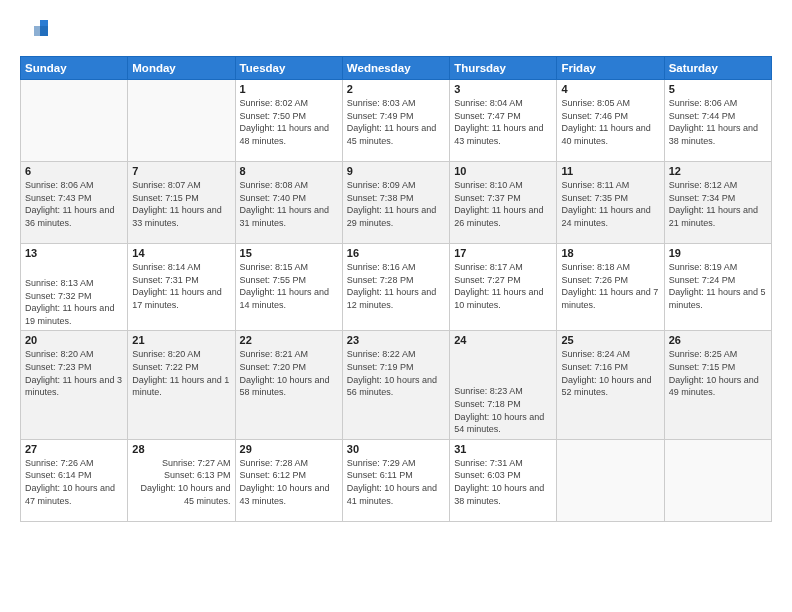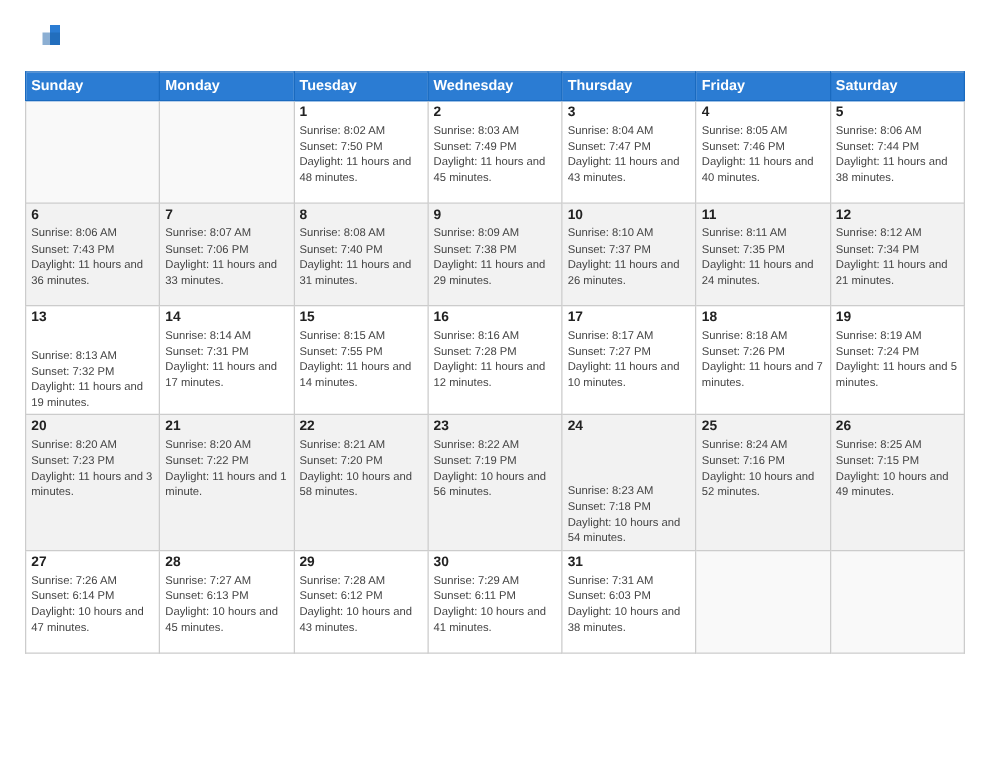--- a/index.html
+++ b/index.html
@@ -158,21 +158,21 @@
         <tr class="row-shaded">
           <td>
             <span class="day-num">6</span>
             <div class="day-info" style="white-space: pre-line;">Sunrise: 8:06 AM
 Sunset: 7:43 PM
 Daylight: 11 hours and 36 minutes.</div>
           </td>
           <td>
             <span class="day-num">7</span>
             <div class="day-info" style="white-space: pre-line;">Sunrise: 8:07 AM
-Sunset: 7:06 PM
+Sunset: 7:15 PM
 Daylight: 11 hours and 33 minutes.</div>
           </td>
           <td>
             <span class="day-num">8</span>
             <div class="day-info" style="white-space: pre-line;">Sunrise: 8:08 AM
 Sunset: 7:40 PM
 Daylight: 11 hours and 31 minutes.</div>
           </td>
           <td>
             <span class="day-num">9</span>
@@ -289,21 +289,21 @@
         </tr>
         <tr>
           <td>
             <span class="day-num">27</span>
             <div class="day-info" style="white-space: pre-line;">Sunrise: 7:26 AM
 Sunset: 6:14 PM
 Daylight: 10 hours and 47 minutes.</div>
           </td>
           <td>
             <span class="day-num">28</span>
-            <div class="day-info" style="white-space: pre-line;">Sunrise: 7:27 AM
+            <div class="day-info" style="white-space: pre-line; text-align: right;">Sunrise: 7:27 AM
 Sunset: 6:13 PM
 Daylight: 10 hours and 45 minutes.</div>
           </td>
           <td>
             <span class="day-num">29</span>
             <div class="day-info" style="white-space: pre-line;">Sunrise: 7:28 AM
 Sunset: 6:12 PM
 Daylight: 10 hours and 43 minutes.</div>
           </td>
           <td>

